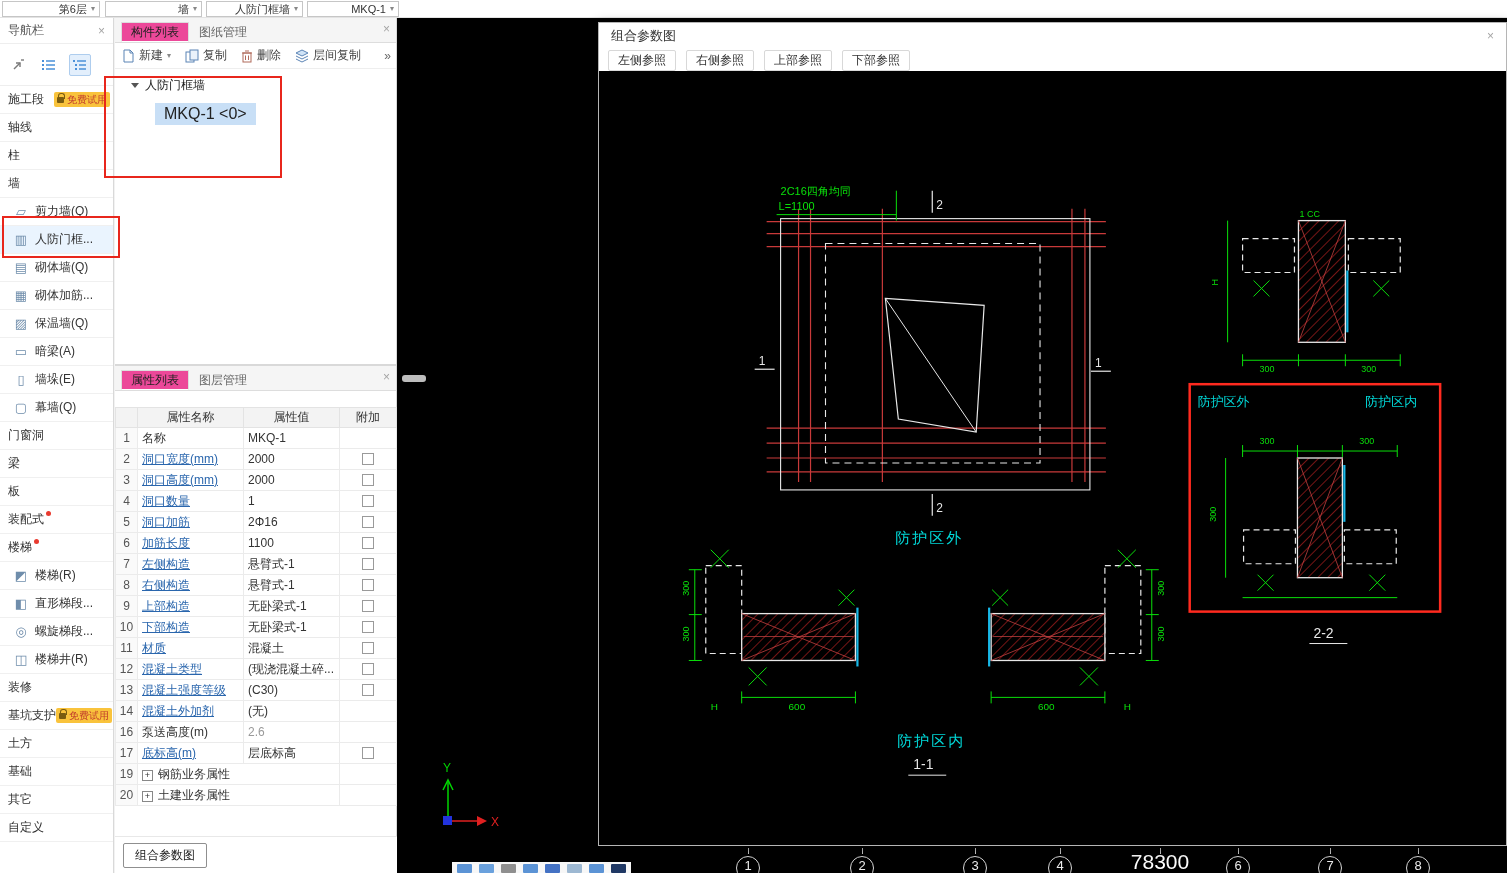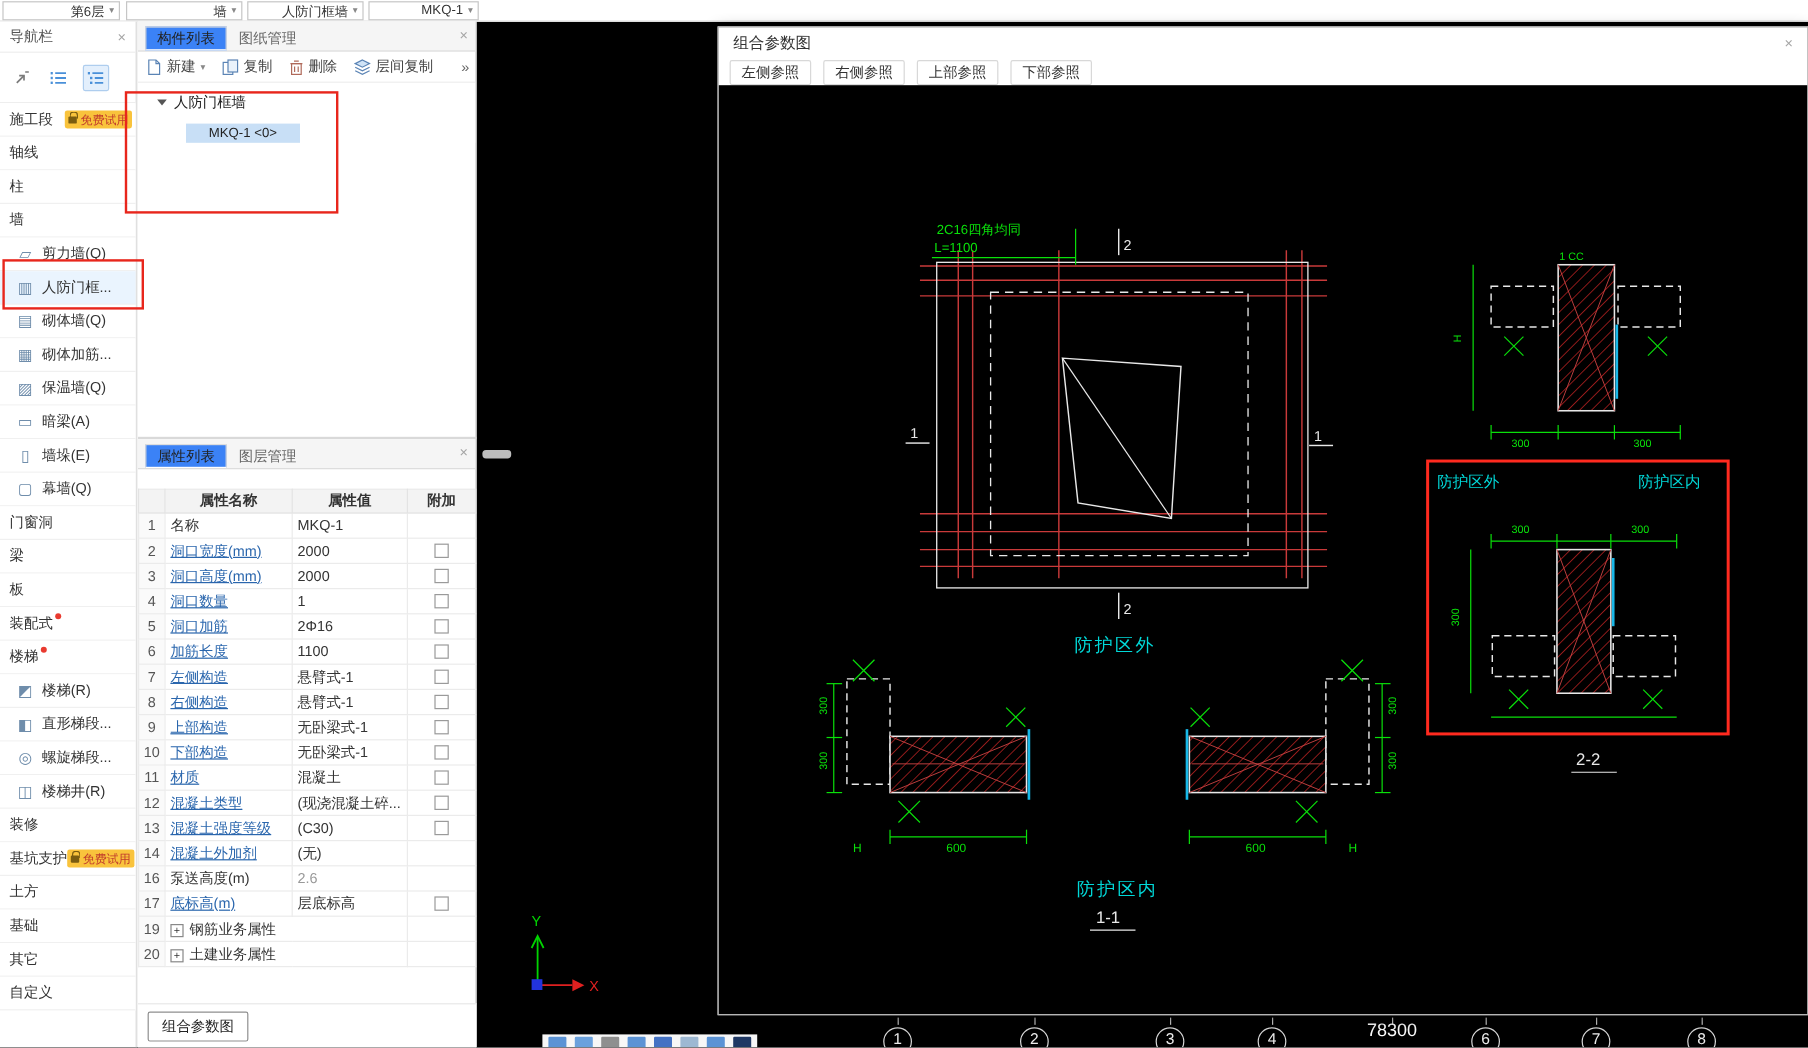--- a/index.html
+++ b/index.html
@@ -26,57 +26,57 @@
   .nav-label{white-space:nowrap}
   .badge{margin-left:auto;margin-right:3px;background:#f9c33c;color:#c03a2b;font-size:10px;height:15px;display:flex;align-items:center;padding:0 3px;border-radius:2px;gap:3px;white-space:nowrap}
   .lock{position:relative;width:7px;height:6px;background:#7a5c10;border-radius:1px;display:inline-block}
   .lock::before{content:'';position:absolute;top:-4px;left:1px;width:5px;height:5px;border:1.4px solid #7a5c10;border-bottom:none;border-radius:3px 3px 0 0}
   .reddot{width:5px;height:5px;background:#e93a2f;border-radius:50%;margin-left:2px;align-self:flex-start;margin-top:5px}
 
   
   .comp{position:absolute;left:115px;top:18px;width:282px;height:347px;background:#fff;border-right:1px solid #d9d9d9;border-bottom:1px solid #d9d9d9;z-index:2}
   .panel-tabs{display:flex;height:25px;background:#f5f5f5;border-bottom:1px solid #ddd;padding:4px 0 0 6px;position:relative}
   .ptab{padding:0 9px;display:flex;align-items:center;font-size:12px;color:#666;border:1px solid transparent}
-  .ptab.active{background:#3b82f6;border:1px solid #ddd;border-bottom:1px solid #fff;color:#222}
+  .ptab.active{background:#ec4899;border:1px solid #ddd;border-bottom:1px solid #fff;color:#222}
   .panel-close{position:absolute;right:6px;top:5px}
   .comp-toolbar{height:26px;display:flex;align-items:center;padding:0 7px;gap:14px;border-bottom:1px solid #eee;position:relative}
   .tbtn{display:flex;align-items:center;gap:4px;font-size:12px;color:#444}
   .tbtn svg{display:block}
   .tbtn .caret{font-size:8px;color:#888}
   .overflow{position:absolute;right:5px;color:#666;font-size:12px}
   .search{margin:5px 6px 4px 6px;height:21px;border:1px solid #d5d5d5;display:flex;align-items:center;background:#fff;padding:0 5px}
   .search input{flex:1;border:none;outline:none;font-size:12px;color:#333;font-family:inherit;background:transparent;min-width:0}
   .search input::placeholder{color:#b5b5b5}
   .tree{padding:8px 0 0 16px;background:#fff}
   .tree-group{display:flex;align-items:center;gap:6px;font-size:12px;color:#222}
   .tw{width:0;height:0;border-left:4px solid transparent;border-right:4px solid transparent;border-top:5px solid #555}
-  .tree-item{margin:9px 0 0 24px;display:inline-block;background:#c8dff6;padding:2px 19px;font-size:11px;color:#222}
+  .tree-item{margin:9px 0 0 24px;display:inline-block;background:#c8dff6;padding:2px 9px;font-size:16px;color:#222}
 
   
   .props{position:absolute;left:115px;top:365px;width:282px;height:508px;background:#fff;border-right:1px solid #d9d9d9;border-top:1px solid #d9d9d9;z-index:2}
   .props .panel-tabs{padding-top:4px}
   .props-table-wrap{position:absolute;top:41px;left:0;width:282px;height:429px;overflow:hidden}
   table.props-t{border-collapse:collapse;width:281px;table-layout:fixed;font-size:12px}
-  .props-t th{height:20px;background:#f3f3f3;border:1px solid #e3e3e3;font-weight:bold;color:#333}
+  .props-t th{height:20px;background:#f3f3f3;border:1px solid #e3e3e3;font-weight:normal;color:#333}
   .props-t td{height:21px;border:1px solid #ebebeb;padding:0 4px;overflow:hidden;white-space:nowrap}
   td.c-no{text-align:center;color:#555;padding:0;background:#fafafa}
   .plink{color:#2a66ad;text-decoration:underline}
   .muted{color:#999}
   .cb{display:block;margin:0 auto;width:12px;height:12px;border:1px solid #9a9a9a;background:#fff}
   .expbox{display:inline-flex;width:11px;height:11px;border:1px solid #888;align-items:center;justify-content:center;font-size:9px;color:#333;margin-right:5px;line-height:1}
   .props-footer{position:absolute;left:0;top:470px;width:282px;height:38px;background:#fff;border-top:1px solid #e8e8e8;padding:6px 0 0 8px}
   .pf-btn{border:1px solid #8f8f8f;background:#fff;padding:3px 11px;font-size:12px;border-radius:2px;font-family:inherit;color:#222}
 
   
   .canvas{position:absolute;left:397px;top:18px;width:1110px;height:855px;background:#000;z-index:1;overflow:hidden}
   .handle{position:absolute;left:5px;top:357px;width:24px;height:7px;background:#bdbdbd;border-radius:3px}
   .axis-svg{position:absolute;left:20px;top:738px}
   .tick{position:absolute;width:1px;height:6px;background:#cfcfcf;top:830px}
   .bubble{position:absolute;width:24px;height:24px;border:1px solid #d8d8d8;border-radius:50%;top:838px;color:#ececec;font-size:13px;text-align:center;padding-top:1px}
-  .dim78300{position:absolute;top:832px;left:733px;width:60px;color:#fff;font-size:15px;text-align:center}
+  .dim78300{position:absolute;top:832px;left:733px;width:60px;color:#fff;font-size:21px;text-align:center}
   .mini-toolbar{position:absolute;left:55px;top:844px;height:16px;display:flex;gap:7px;padding:2px 5px;background:#f7f7f7;align-items:flex-start}
   .mini-ico{width:15px;height:9px;border-radius:1px}
 
   
   .dialog{position:absolute;left:598px;top:22px;width:909px;height:824px;background:#fff;border:1px solid #b5b5b5;box-shadow:0 3px 12px rgba(0,0,0,.45);z-index:5}
   .dlg-header{height:26px;display:flex;align-items:center;padding:0 12px;font-size:13px;color:#333}
   .dlg-tabs{height:22px;display:flex;gap:10px;padding:0 9px;align-items:center}
   .dtab{border:1px solid #d8d8d8;padding:1px 9px;font-size:12px;color:#333;background:#fff;border-radius:2px}
   .dlg-canvas{position:absolute;left:0;top:48px;width:907px;height:774px;background:#000}
   .dlg-canvas svg{display:block}

